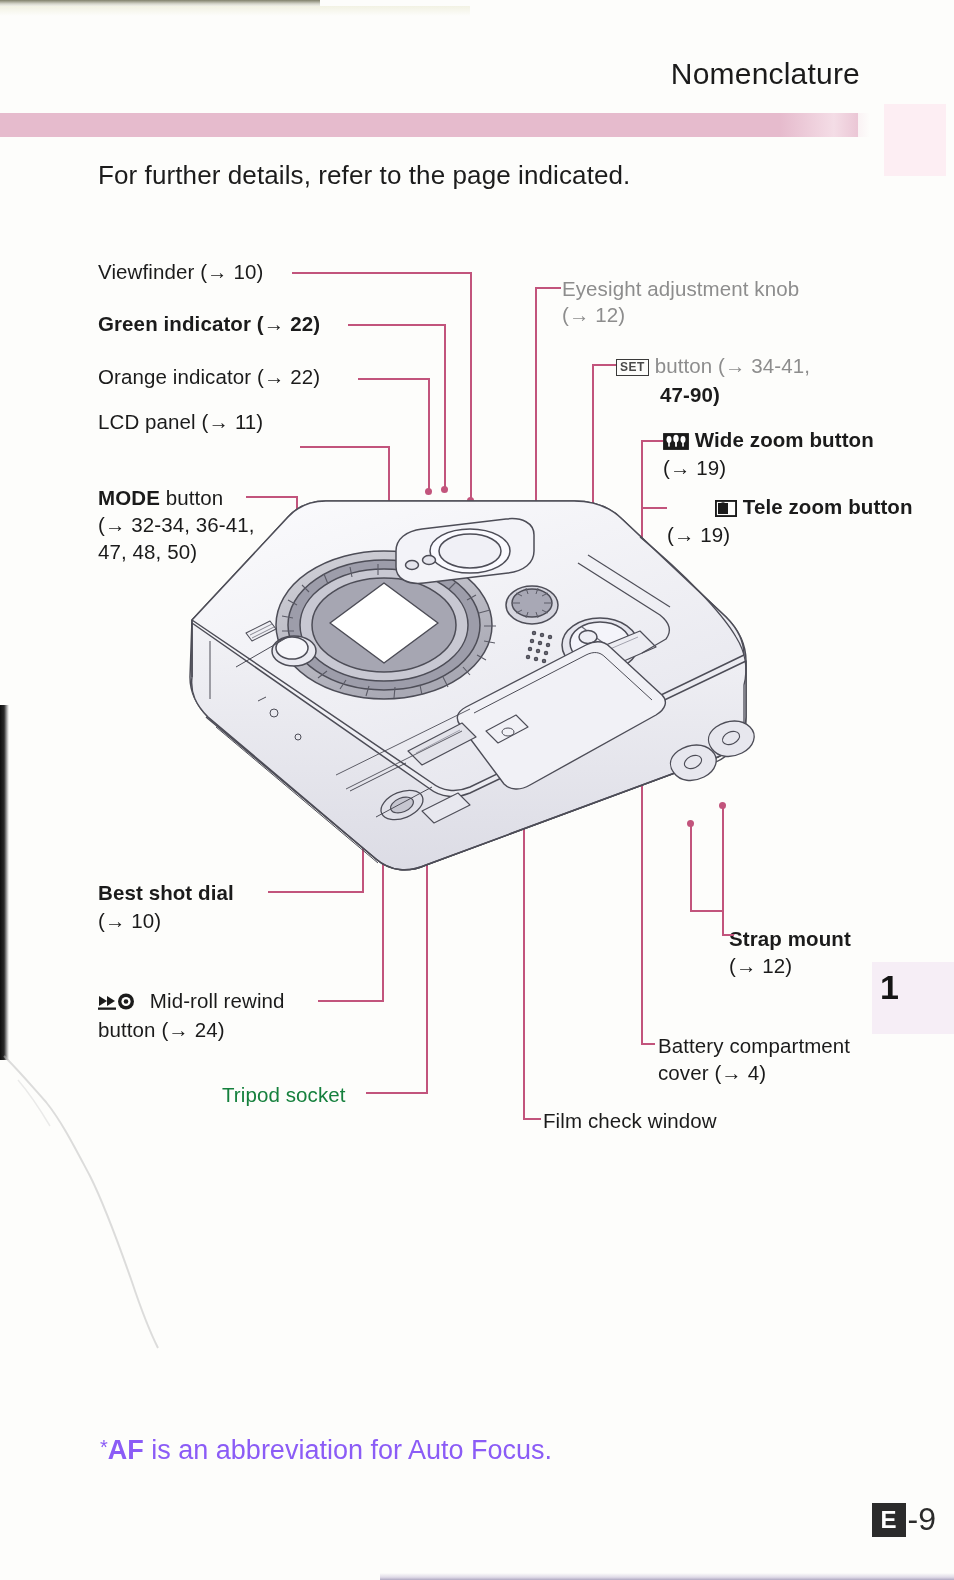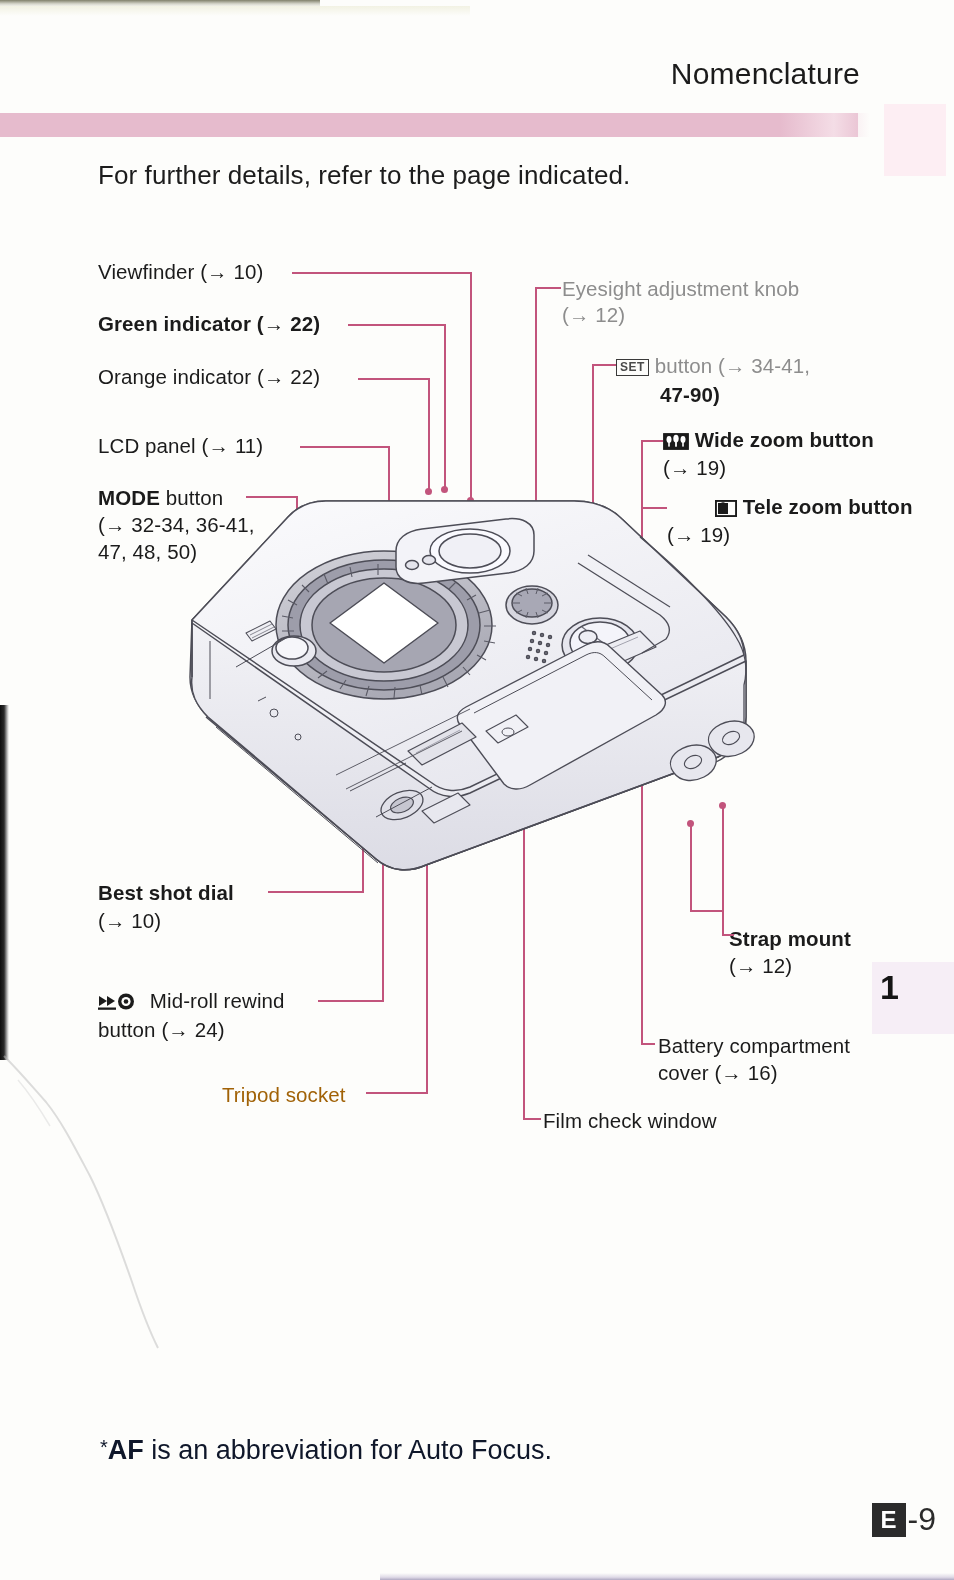--- a/index.html
+++ b/index.html
@@ -61,21 +61,21 @@
   .lbl{
     position:absolute;
     font-size:20.5px;
     line-height:27px;
     color:#1b1b1b;
     white-space:nowrap;
     letter-spacing:.1px;
   }
   .lbl.bold{font-weight:700;}
   .lbl .b{font-weight:700;}
-  .lbl.faded{color:#a16207;}
+  .lbl.faded{color:#15803d;}
   .lbl.faded2{color:#8d8d8d;}
 
   
   .icon-set{
     display:inline-block;border:1.6px solid #3a3a3a;
     font-size:12px;font-weight:700;line-height:13px;
     padding:1px 3px;vertical-align:2px;letter-spacing:.5px;
     color:#4a4a4a;
   }
   
@@ -111,21 +111,21 @@
   }
   #chapter-tab-number{
     position:absolute;left:880px;top:968px;
     font-size:34px;font-weight:700;color:#151515;
     font-family:"Liberation Sans", sans-serif;
   }
 
   
   #footnote{
     position:absolute;left:100px;top:1435px;
-    font-size:27px;color:#0f172a;
+    font-size:27px;color:#8b5cf6;
   }
   #footnote .star{font-size:20px;vertical-align:5px;}
   #footnote .af{font-weight:700;}
   #folio{
     position:absolute;right:18px;bottom:42px;
     display:flex;align-items:center;
   }
   #folio-badge{
     width:34px;height:34px;background:#2b2b2b;color:#fff;
     font-size:24px;font-weight:700;line-height:34px;text-align:center;
@@ -164,21 +164,21 @@
 
   <div class="lbl" style="left:98px;top:258px;">
     <span>Viewfinder (→ 10)</span>
   </div>
   <div class="lbl" style="left:98px;top:310px;font-weight:bold;">
     <span>Green indicator (→ 22)</span>
   </div>
   <div class="lbl" style="left:98px;top:363px;">
     <span>Orange indicator (→ 22)</span>
   </div>
-  <div class="lbl" style="left:98px;top:432px;text-align:right;">
+  <div class="lbl" style="left:98px;top:408px;text-align:right;">
     <span>LCD panel (→ 11)</span>
   </div>
 
   <div class="lbl" style="left:98px;top:484px;">
     <span class="b">MODE</span><span> button</span>
   </div>
   <div class="lbl" style="left:98px;top:511px;">
     <span>(→ 32-34, 36-41,</span>
   </div>
   <div class="lbl" style="left:98px;top:538px;">
@@ -263,21 +263,21 @@
     <span>Strap mount</span>
   </div>
   <div class="lbl" style="left:729px;top:952px;">
     <span>(→ 12)</span>
   </div>
 
   <div class="lbl" style="left:658px;top:1032px;">
     <span>Battery compartment</span>
   </div>
   <div class="lbl" style="left:658px;top:1059px;">
-    <span>cover (→ 16)</span>
+    <span>cover (→ 4)</span>
   </div>
 
   <div class="lbl" style="left:543px;top:1107px;">
     <span>Film check window</span>
   </div>
 
   <div class="ln lh" style="left:292px;top:272px;width:180px;"></div>
   <div class="ln lv" style="left:470px;top:272px;height:228px;"></div>
   <div class="dot" style="left:467px;top:497px;"></div>
 

